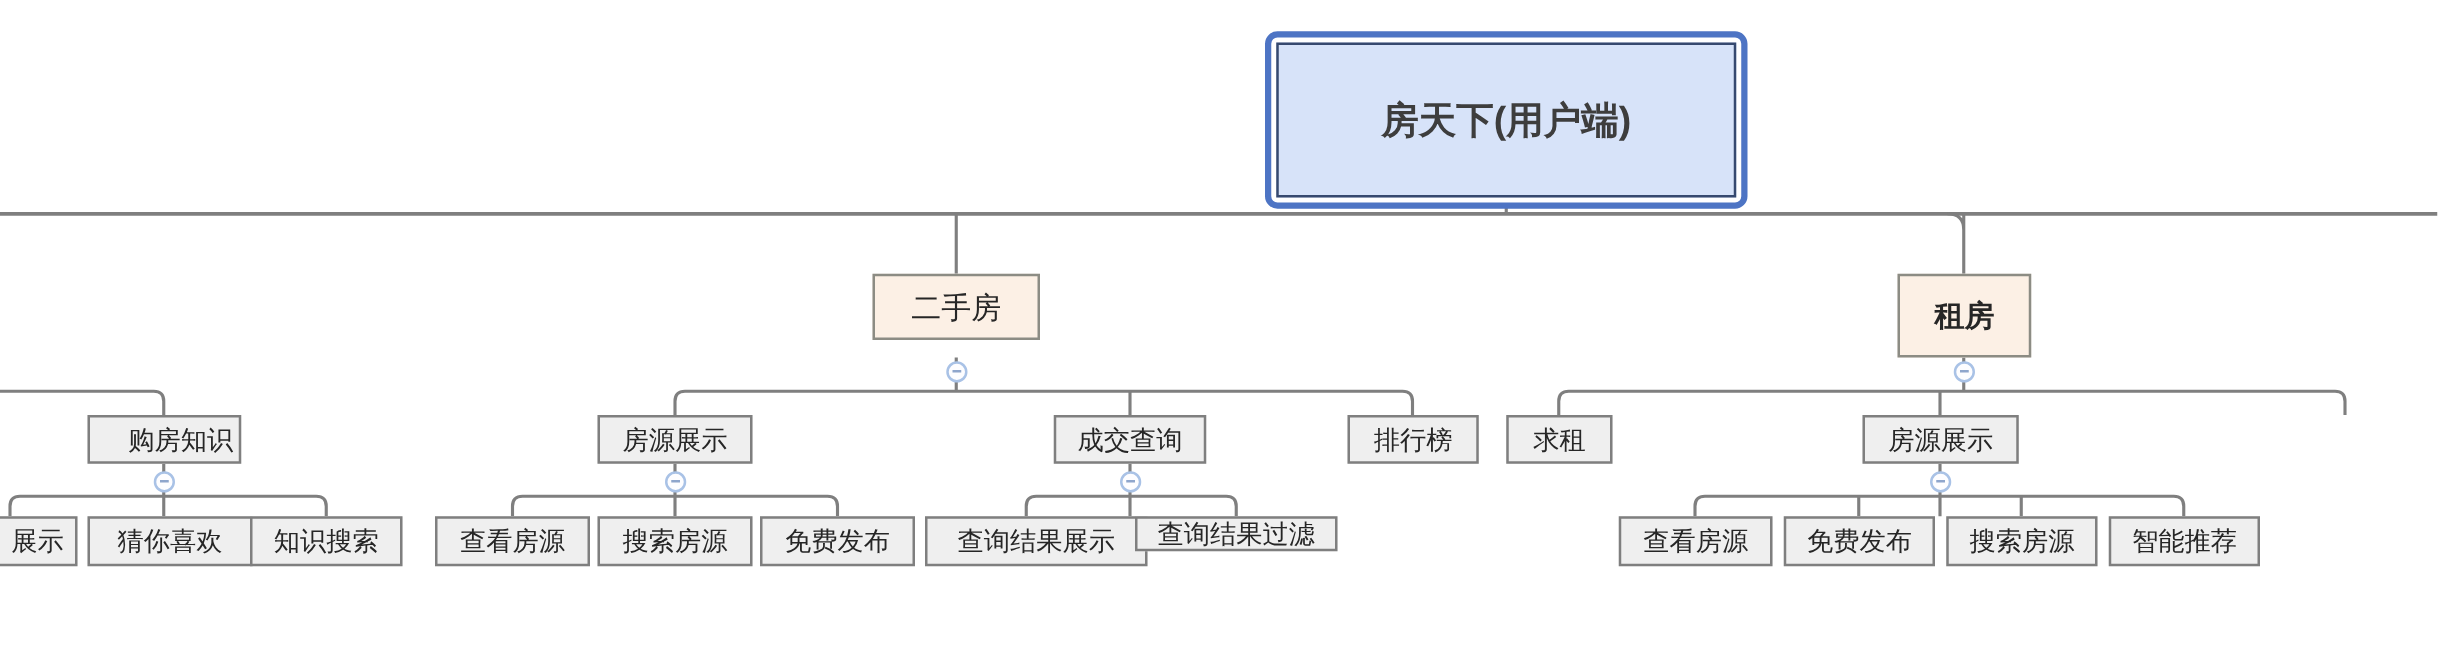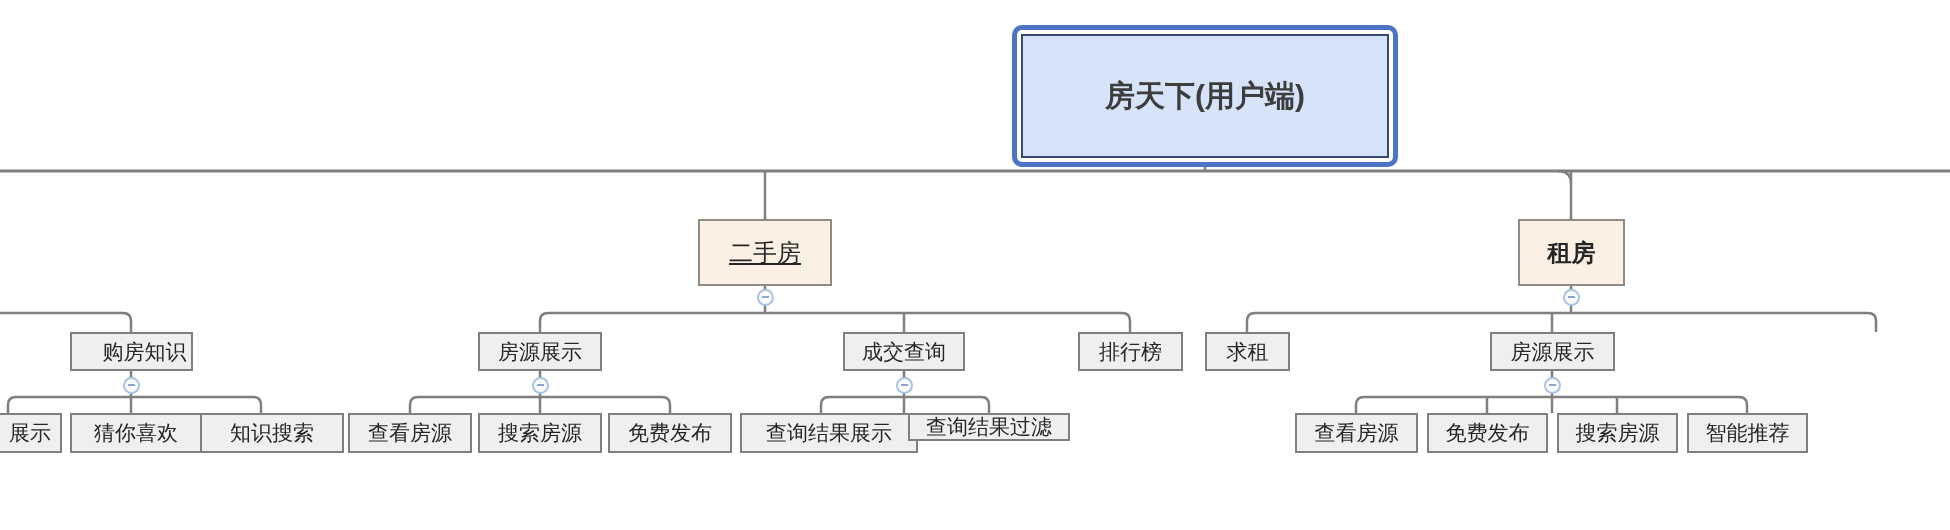--- a/index.html
+++ b/index.html
@@ -81,22 +81,22 @@
     <div class="root-inner">房天下(用户端)</div>
   </div>
 
   <div id="nodes-layer">
       <div class="node lv2" style="left: 70px; top: 332px; width: 123px; height: 39px; padding-left: 26px;">购房知识</div>
       <div class="collapse" style="left: 123px; top: 376.5px;">
         <span class="bar"></span>
       </div>
       <div class="node lv3 clipped" style="left: -56px; top: 413px; width: 118px; height: 40px;">展示</div>
       <div class="node lv3" style="left: 70px; top: 413px; width: 132px; height: 40px;">猜你喜欢</div>
-      <div class="node lv3" style="left: 200px; top: 413px; width: 144px; height: 40px;">知识搜索</div>
-      <div class="node lv1" style="left: 698px; top: 219px; width: 134px; height: 67px; text-decoration: underline;">二手房</div>
+      <div class="node lv3" style="left: 200px; top: 413px; width: 122px; height: 40px;">知识搜索</div>
+      <div class="node lv1" style="left: 698px; top: 219px; width: 134px; height: 53px;">二手房</div>
       <div class="collapse" style="left: 756.5px; top: 288.5px;">
         <span class="bar"></span>
       </div>
       <div class="node lv2" style="left: 478px; top: 332px; width: 124px; height: 39px;">房源展示</div>
       <div class="collapse" style="left: 531.5px; top: 376.5px;">
         <span class="bar"></span>
       </div>
       <div class="node lv3" style="left: 348px; top: 413px; width: 124px; height: 40px;">查看房源</div>
       <div class="node lv3" style="left: 478px; top: 413px; width: 124px; height: 40px;">搜索房源</div>
       <div class="node lv3" style="left: 608px; top: 413px; width: 124px; height: 40px;">免费发布</div>

